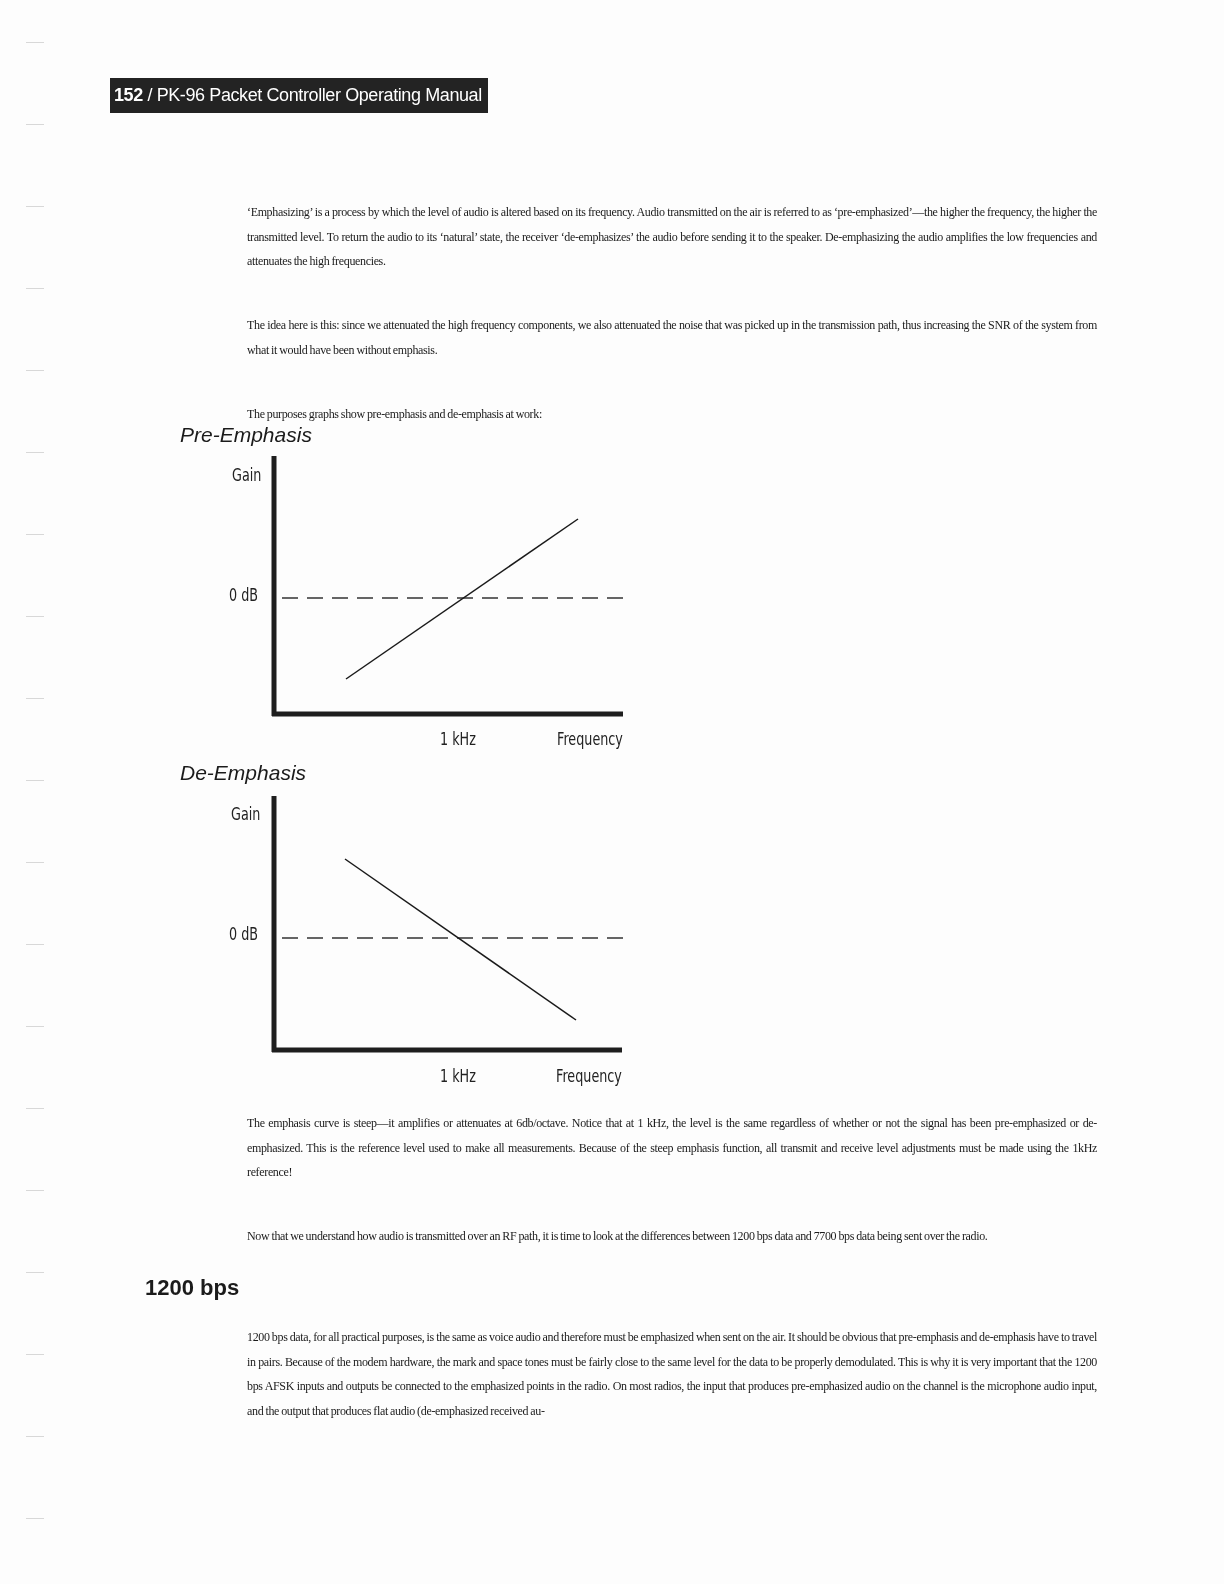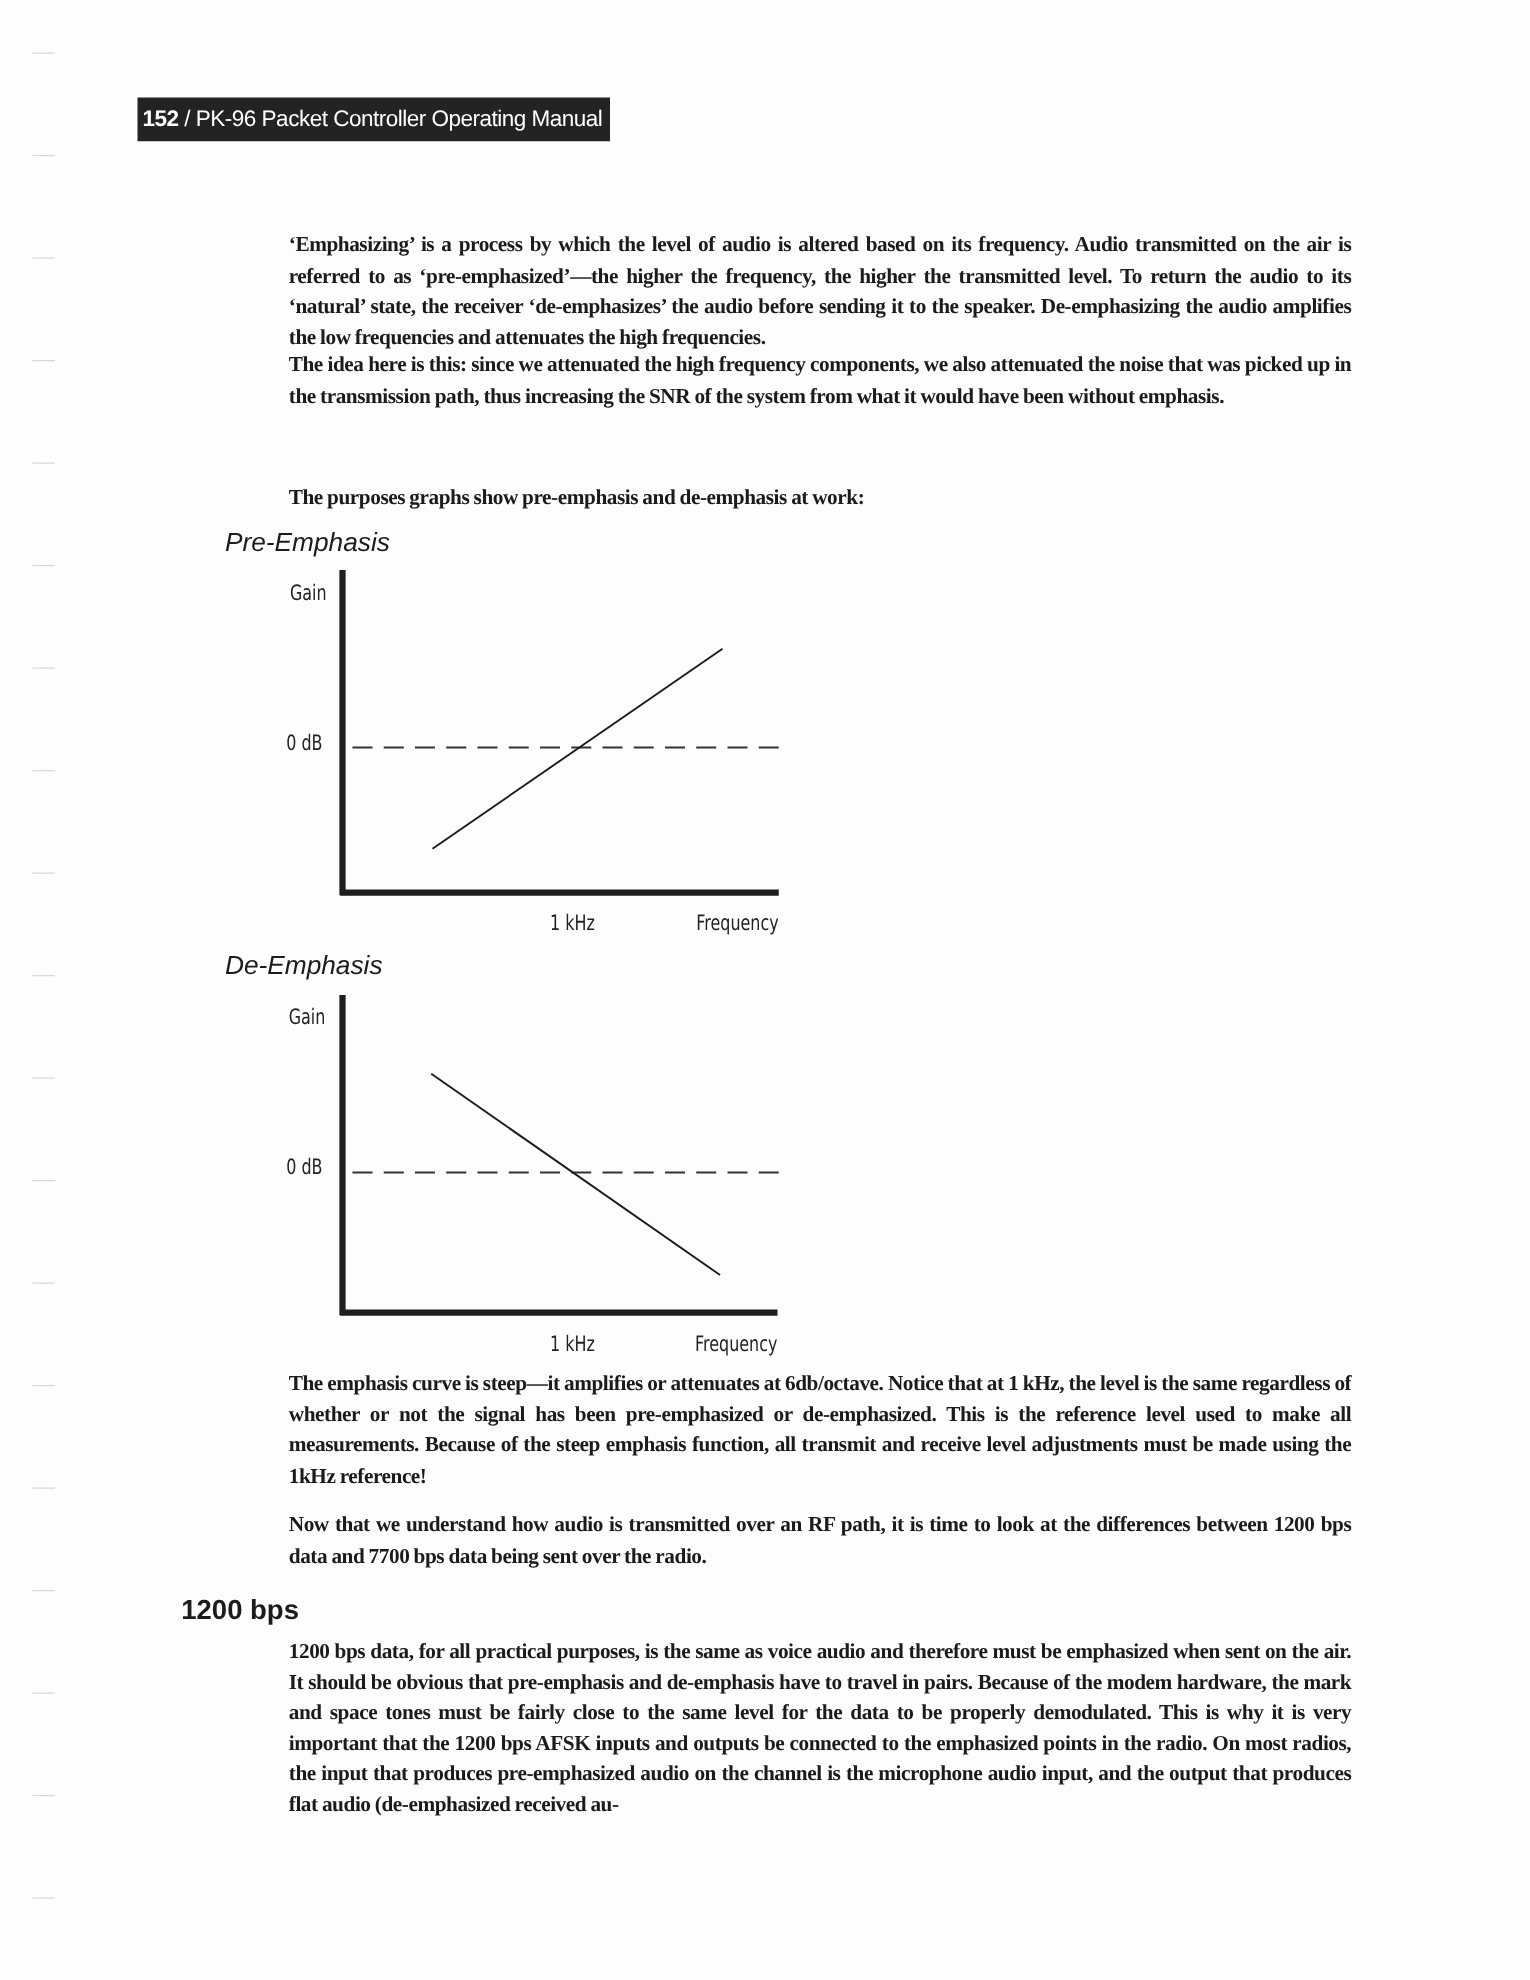--- a/index.html
+++ b/index.html
@@ -12,22 +12,22 @@
   .header-bar {
     position: absolute; left: 110px; top: 78px; width: 378px; height: 35px;
     background: #232323; color: #fff;
     font-family: "Liberation Sans", "DejaVu Sans", sans-serif;
     font-size: 18px; line-height: 35px; padding-left: 4px; box-sizing: border-box;
     letter-spacing: -0.4px;
   }
   .header-bar .page-num { font-weight: bold; }
   .body-text {
     position: absolute; left: 231px; width: 850px;
-    font-size: 17px; line-height: 24.5px; text-align: justify; margin: 0;
-    letter-spacing: -0.35px; word-spacing: -0.5px; font-weight: bold;
+    font-size: 12px; line-height: 24.5px; text-align: justify; margin: 16px;
+    letter-spacing: -0.35px; word-spacing: -0.5px;
   }
   .fig-title {
     position: absolute; left: 180px;
     font-family: "Liberation Sans", "DejaVu Sans", sans-serif;
     font-style: italic; font-weight: normal; font-size: 21px; margin: 0;
   }
   .section-heading {
     position: absolute; left: 145px; top: 1275px;
     font-family: "Liberation Sans", "DejaVu Sans", sans-serif;
     font-weight: bold; font-size: 22px; margin: 0; text-align: center;
@@ -63,21 +63,21 @@
   <div class="margin-mark" style="top:1354px"></div>
   <div class="margin-mark" style="top:1436px"></div>
   <div class="margin-mark" style="top:1518px"></div>
 </div>
 
 <div class="header-bar">
   <span class="page-num">152</span><span> / </span><span>PK-96 Packet Controller Operating Manual</span>
 </div>
 
 <p class="body-text" style="top:184px">‘Emphasizing’ is a process by which the level of audio is altered based on its frequency. Audio transmitted on the air is referred to as ‘pre-emphasized’—the higher the frequency, the higher the transmitted level. To return the audio to its ‘natural’ state, the receiver ‘de-emphasizes’ the audio before sending it to the speaker. De-emphasizing the audio amplifies the low frequencies and attenuates the high frequencies.</p>
-<p class="body-text" style="top:280px">The idea here is this: since we attenuated the high frequency components, we also attenuated the noise that was picked up in the transmission path, thus increasing the SNR of the system from what it would have been without emphasis.</p>
+<p class="body-text" style="top:297px">The idea here is this: since we attenuated the high frequency components, we also attenuated the noise that was picked up in the transmission path, thus increasing the SNR of the system from what it would have been without emphasis.</p>
 <p class="body-text" style="top:386px">The purposes graphs show pre-emphasis and de-emphasis at work:</p>
 
 <h3 class="fig-title" style="top:423px">Pre-Emphasis</h3>
 <div class="chart" style="top:0; width:1224px; height:0;">
   <svg width="1224" height="760">
     <line x1="274" y1="456" x2="274" y2="716" stroke="#1e1e1e" stroke-width="5"></line>
     <line x1="272" y1="714" x2="623" y2="714" stroke="#1e1e1e" stroke-width="5"></line>
     <line x1="282" y1="598" x2="624" y2="598" stroke="#333" stroke-width="1.6" stroke-dasharray="16,9"></line>
     <line x1="346" y1="679" x2="578" y2="519" stroke="#1a1a1a" stroke-width="1.5"></line>
   </svg>

